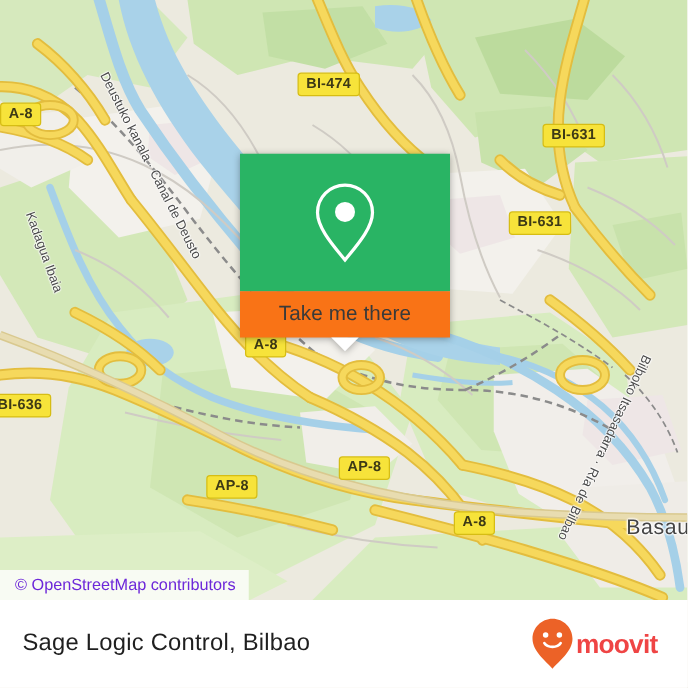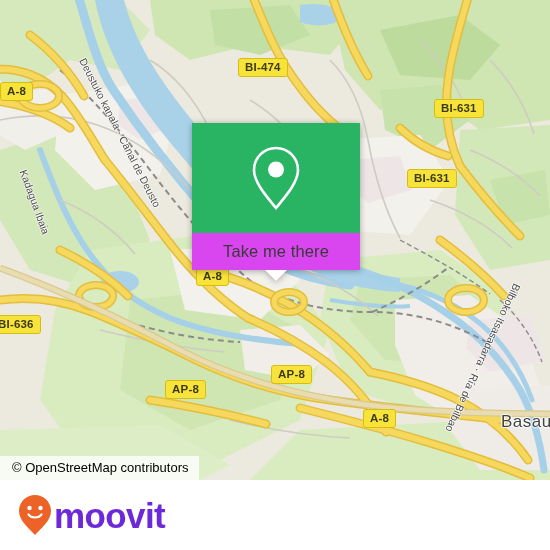--- a/index.html
+++ b/index.html
@@ -59,21 +59,21 @@
     transform-origin: left top;
     text-shadow: 0.8px 0 1px #fff, -0.8px 0 1px #fff, 0 0.8px 1px #fff, 0 -0.8px 1px #fff;
   }
 
   
   #attribution {
     position: absolute;
     left: 0;
     bottom: 0;
     background: rgba(255,255,255,0.78);
-    color: #000000;
+    color: #6d28d9;
     font-size: 13px;
     padding: 4px 10px 5px 12px;
     white-space: nowrap;
   }
 
   
   #popup {
     position: absolute;
     left: 192px;
     top: 123px;
@@ -83,21 +83,21 @@
   #popup-top {
     height: 110px;
     background: #29b464;
     display: flex;
     align-items: center;
     justify-content: center;
   }
   #popup-bottom {
     position: relative;
     height: 37px;
-    background: #d946ef;
+    background: #f97316;
     display: flex;
     align-items: center;
     justify-content: center;
   }
   #popup-label {
     color: #3a3a3a;
     font-size: 16.5px;
     letter-spacing: 0.1px;
   }
   #popup-tail {
@@ -126,22 +126,22 @@
     color: #1f1f1f;
     font-size: 19px;
     letter-spacing: 0.2px;
   }
   #moovit-logo {
     display: flex;
     align-items: center;
     gap: 2px;
   }
   #moovit-wordmark {
-    color: #6d28d9;
-    font-size: 35px;
+    color: #ef4444;
+    font-size: 21px;
     font-weight: bold;
     letter-spacing: -0.6px;
     line-height: 31px;
   }
 </style>
 </head>
 <body>
 
 <div id="app">
 
@@ -317,20 +317,21 @@
       <div id="popup-bottom">
         <span id="popup-label">Take me there</span>
         <div id="popup-tail"></div>
       </div>
     </div>
 
     <div id="attribution">© OpenStreetMap contributors</div>
   </div>
 
   <div id="footer">
+    <span id="footer-title">Sage Logic Control, Bilbao</span>
 
     <div id="moovit-logo">
       <svg width="34" height="42" viewBox="0 0 34 42">
         <path d="M17 1 C8.2 1 1 8.2 1 17 C1 27 12 35 17 41 C22 35 33 27 33 17 C33 8.2 25.8 1 17 1 Z" fill="#ec6227"></path>
         <circle cx="11.5" cy="14" r="2.2" fill="#ffffff"></circle>
         <circle cx="22.5" cy="14" r="2.2" fill="#ffffff"></circle>
         <path d="M10.5 20.5 C13 24.5 21 24.5 23.5 20.5" stroke="#ffffff" stroke-width="2.2" fill="none" stroke-linecap="round"></path>
       </svg>
       <span id="moovit-wordmark">moovit</span>
     </div>

